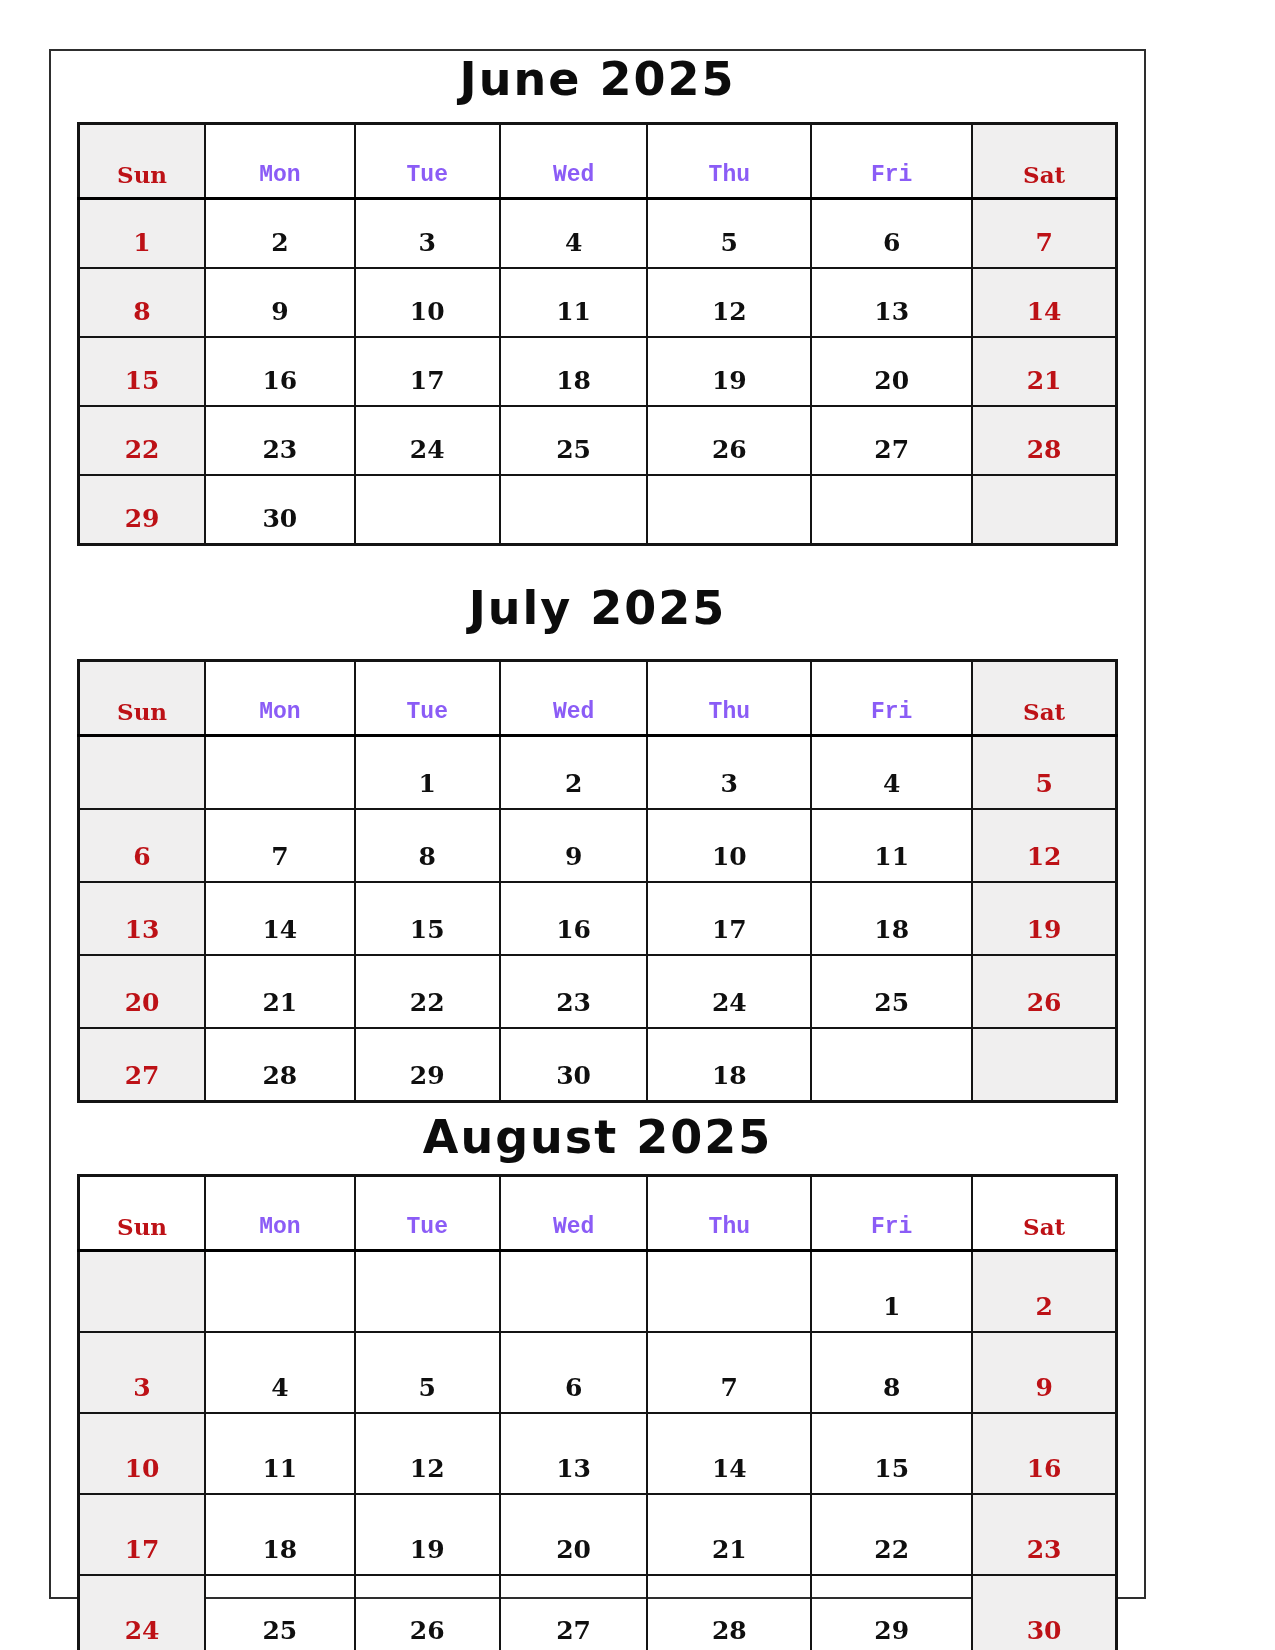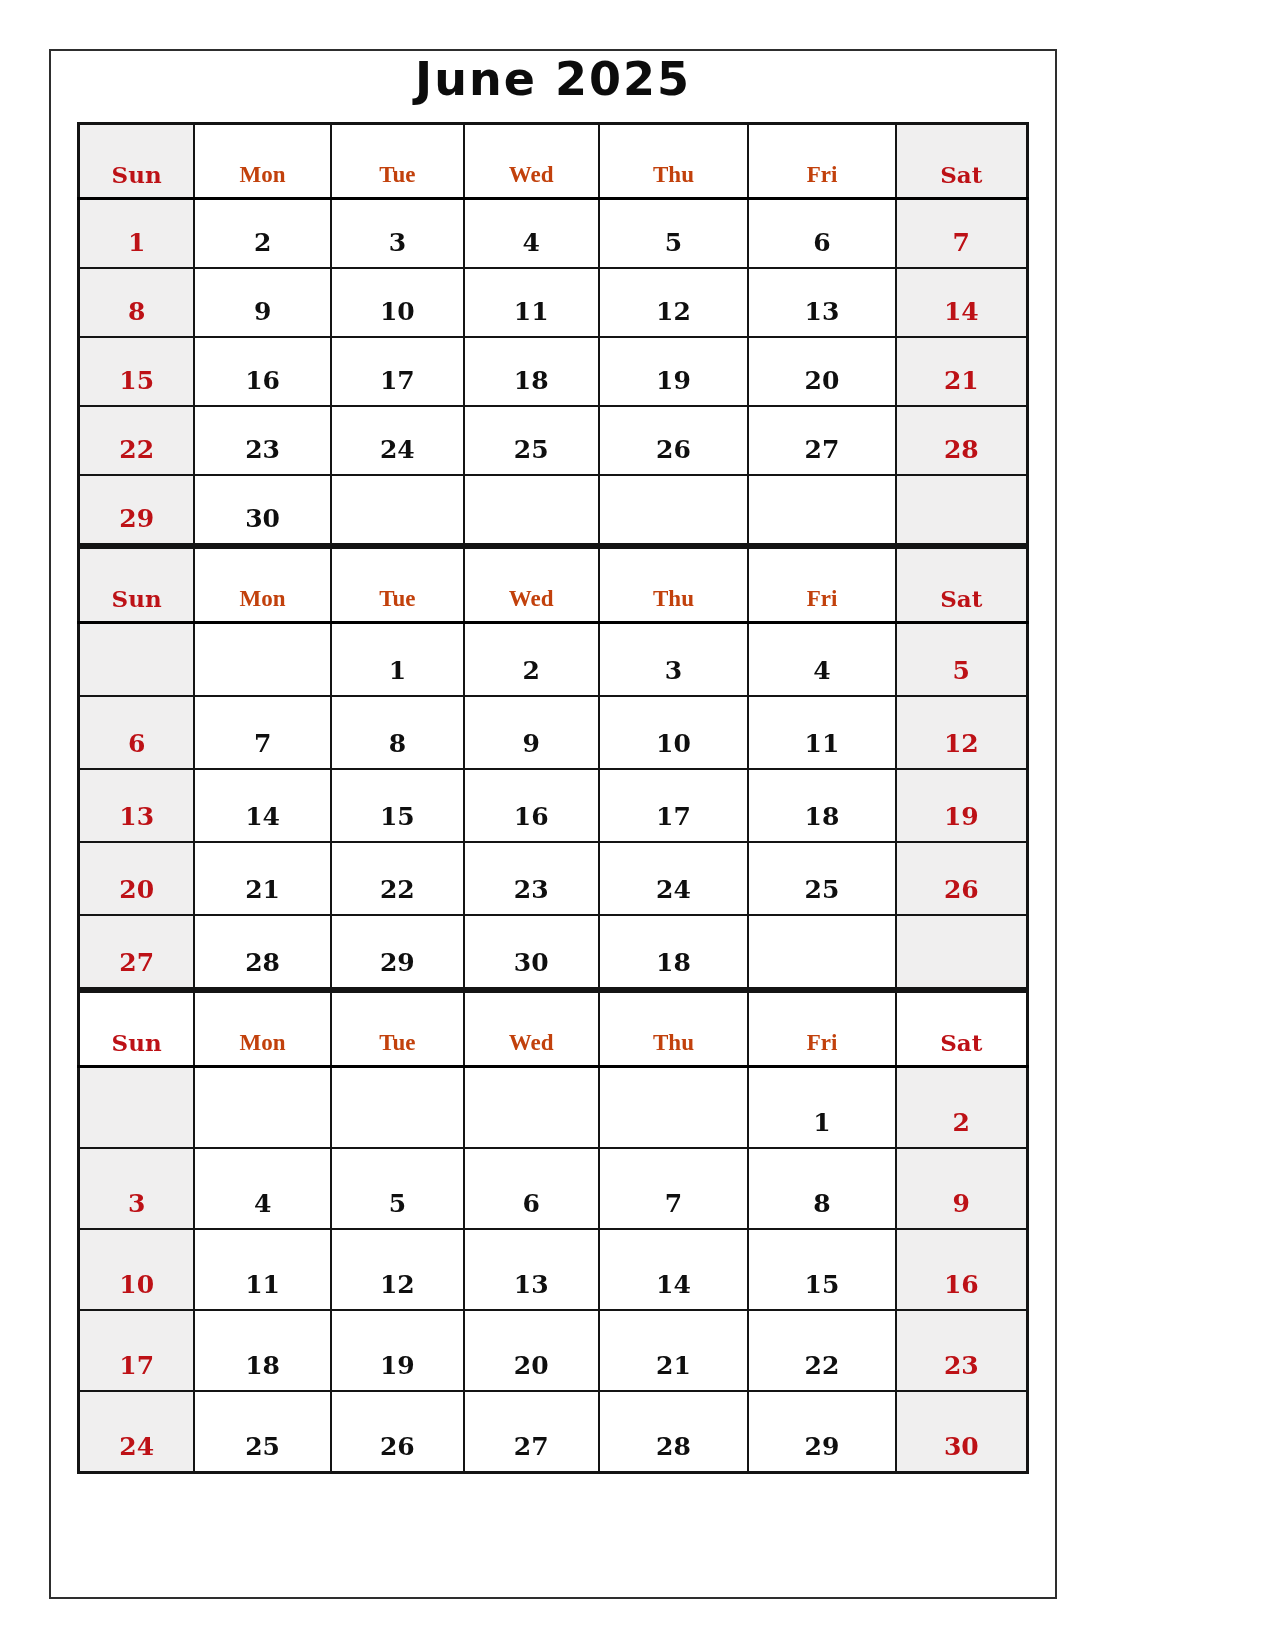--- a/index.html
+++ b/index.html
@@ -7,21 +7,21 @@
     --weekend-bg:#f0efef;
     --link:#2323cb;
     --border:#141414;
   }
   html,body{margin:0;padding:0;background:#ffffff;}
   .page{
     width:1275px;height:1650px;position:relative;background:#ffffff;
     font-family:"DejaVu Sans",sans-serif;overflow:hidden;
   }
   .frame{
-    position:absolute;left:49px;top:49px;width:1008px;height:1550px;
+    position:absolute;left:49px;top:49px;width:1097px;height:1550px;
     border:2px solid #2e2e2e;box-sizing:border-box;
     padding:2px 26px 0 26px;
   }
   .month-title{
     text-align:center;
     font-family:"DejaVu Sans",sans-serif;
     font-weight:bold;
     font-size:46px;
     letter-spacing:2px;
     color:#0c0c0c;
@@ -42,22 +42,22 @@
     border:2px solid var(--border);
     text-align:center;
     vertical-align:bottom;
     overflow:hidden;
   }
   .calendar thead th{
     height:62px;
     padding-bottom:9px;
     font-size:23px;
     font-weight:bold;
-    color:#c2410c;
-    font-family:Liberation Serif, serif;
+    color:#8b5cf6;
+    font-family:Liberation Mono, monospace;
     border-bottom:3px solid #000;
   }
   .calendar thead th.weekend{
     color:var(--red);
     font-family:"DejaVu Serif",serif;
     margin-top:8px;
   }
   
   .m0 thead th.weekend,.m1 thead th.weekend{background:var(--weekend-bg);}
   .m2 thead th.weekend{background:#ffffff;}
@@ -158,20 +158,21 @@
                 <td></td>
                 <td></td>
                 <td></td>
                 <td class="weekend"></td>
               </tr>
             </tbody>
     </table>
   </section>
 
   <section class="month m1">
+    <h2 class="month-title">July 2025</h2>
     <table class="calendar">
       <colgroup>
         <col class="c0">
               <col class="c1">
               <col class="c2">
               <col class="c3">
         <col class="c4">
               <col class="c5">
               <col class="c6">
       </colgroup>
@@ -230,20 +231,21 @@
                 <td>30</td>
                 <td>18</td>
                 <td></td>
                 <td class="weekend"></td>
               </tr>
             </tbody>
     </table>
   </section>
 
   <section class="month m2">
+    <h2 class="month-title">August 2025</h2>
     <table class="calendar">
       <colgroup>
         <col class="c0">
               <col class="c1">
               <col class="c2">
               <col class="c3">
         <col class="c4">
               <col class="c5">
               <col class="c6">
       </colgroup>

